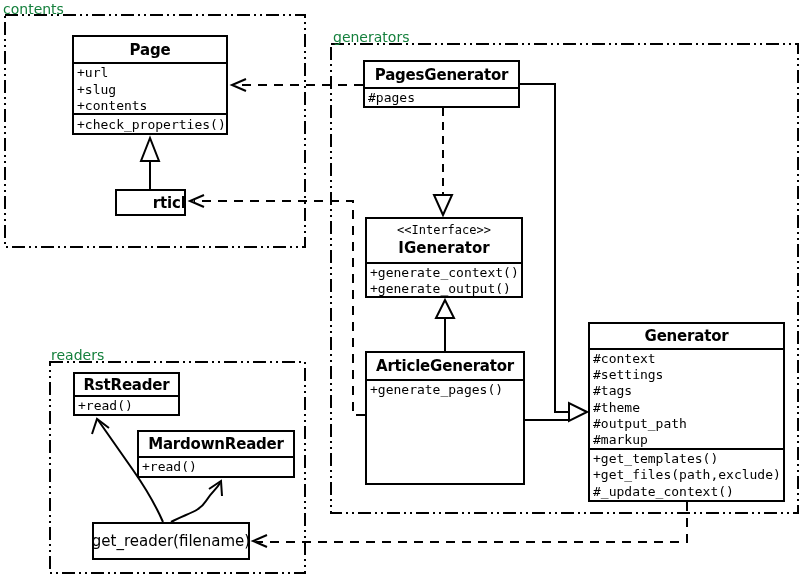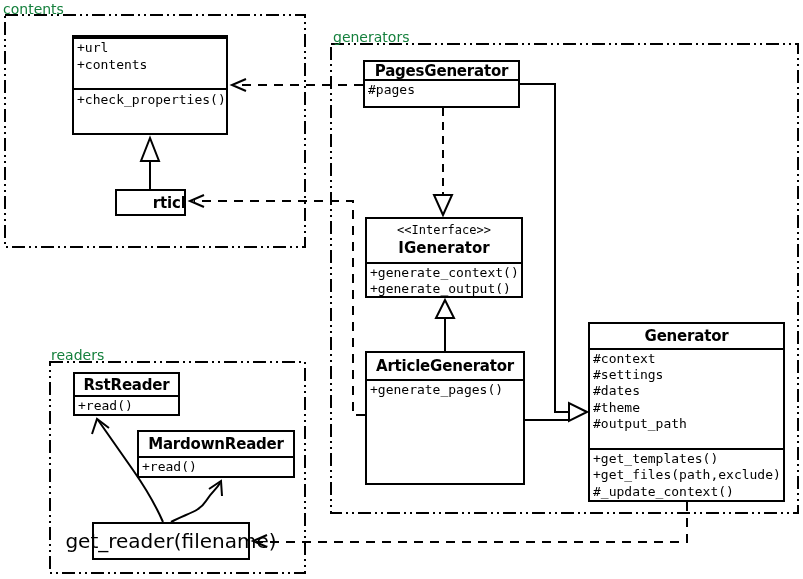--- a/index.html
+++ b/index.html
@@ -10,21 +10,21 @@
   .uml-class{position:absolute;z-index:1;background:#fff;border:2px solid #000;box-sizing:border-box;
              display:flex;flex-direction:column;}
   .uml-title{font-weight:bold;font-size:15px;letter-spacing:-0.2px;display:flex;align-items:center;
              justify-content:center;box-sizing:border-box;white-space:nowrap;overflow:hidden;}
   .uml-stereo{font-family:"DejaVu Sans Mono",monospace;font-weight:normal;font-size:12px;
               text-align:center;line-height:16px;}
   .uml-name{text-align:center;line-height:21px;font-size:15px;font-weight:bold;}
   .comp{border-top:2px solid #000;box-sizing:border-box;padding:1px 0 0 3px;overflow:hidden;}
   .mono{font-family:"DejaVu Sans Mono",monospace;font-size:13px;white-space:pre;}
   .fn-box{position:absolute;z-index:1;background:#fff;border:2px solid #000;box-sizing:border-box;
-          display:flex;align-items:center;justify-content:center;font-size:20px;}
+          display:flex;align-items:center;justify-content:center;font-size:15px;}
 </style>
 </head>
 <body>
 
 <div id="canvas">
 
   <svg id="wires" width="803" height="579" viewBox="0 0 803 579">
 
     <g stroke="#000" stroke-width="2" fill="none" stroke-dasharray="13 4 2 4 2 4">
       <rect x="5" y="15" width="300" height="232"></rect>
@@ -77,35 +77,37 @@
       <path d="M171,522 C188,513 199,512 206,501 S216,490 220,483"></path>
       <polyline points="209,489 221,481 222,496"></polyline>
     </g>
   </svg>
 
   <div class="pkg-label" style="left:3px;top:2px;">contents</div>
   <div class="pkg-label" style="left:333px;top:30px;">generators</div>
   <div class="pkg-label" style="left:51px;top:348px;">readers</div>
 
   <div class="uml-class" style="left:72px;top:35px;width:156px;height:100px;">
+    <div class="uml-title" style="height:25px;">Page</div>
     <div class="comp" style="height:51px;line-height:16.5px;">
       <div class="mono">+url</div>
+      <div class="mono">+slug</div>
       <div class="mono">+contents</div>
     </div>
     <div class="comp" style="height:20px;line-height:17px;">
       <div class="mono">+check_properties()</div>
     </div>
   </div>
 
   <div class="uml-class" style="left:115px;top:189px;width:71px;height:27px;padding-left:36px;">
     <div class="uml-title" style="height:23px;">Article</div>
   </div>
 
   <div class="uml-class" style="left:363px;top:60px;width:157px;height:48px;">
-    <div class="uml-title" style="height:17px;text-align:right;">PagesGenerator</div>
+    <div class="uml-title" style="height:25px;text-align:right;">PagesGenerator</div>
     <div class="comp" style="height:19px;line-height:16px;">
       <div class="mono">#pages</div>
     </div>
   </div>
 
   <div class="uml-class" style="left:365px;top:217px;width:158px;height:81px;">
     <div style="height:43px;padding-top:3px;box-sizing:border-box;">
       <div class="uml-stereo">&lt;&lt;Interface&gt;&gt;</div>
       <div class="uml-name">IGenerator</div>
     </div>
@@ -120,23 +122,24 @@
     <div class="comp" style="height:34px;line-height:15.5px;">
       <div class="mono">+generate_pages()</div>
     </div>
   </div>
 
   <div class="uml-class" style="left:588px;top:322px;width:197px;height:180px;">
     <div class="uml-title" style="height:24px;">Generator</div>
     <div class="comp" style="height:100px;line-height:16.2px;">
       <div class="mono">#context</div>
       <div class="mono">#settings</div>
-      <div class="mono">#dates</div>
+      <div class="mono">#tags</div>
       <div class="mono">#theme</div>
       <div class="mono">#output_path</div>
+      <div class="mono">#markup</div>
     </div>
     <div class="comp" style="height:52px;line-height:16.4px;">
       <div class="mono">+get_templates()</div>
       <div class="mono">+get_files(path,exclude)</div>
       <div class="mono">#_update_context()</div>
     </div>
   </div>
 
   <div class="uml-class" style="left:73px;top:372px;width:107px;height:44px;">
     <div class="uml-title" style="height:21px;">RstReader</div>

